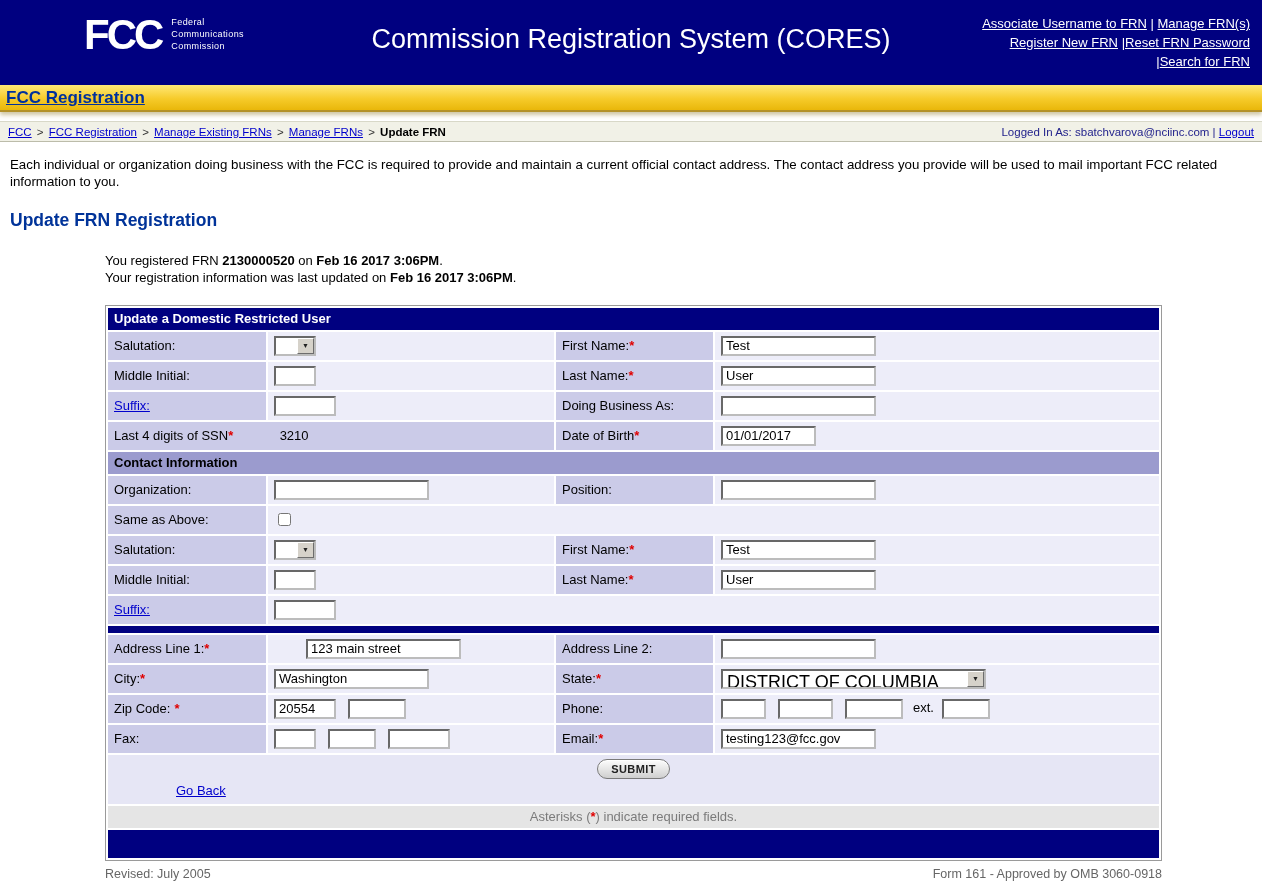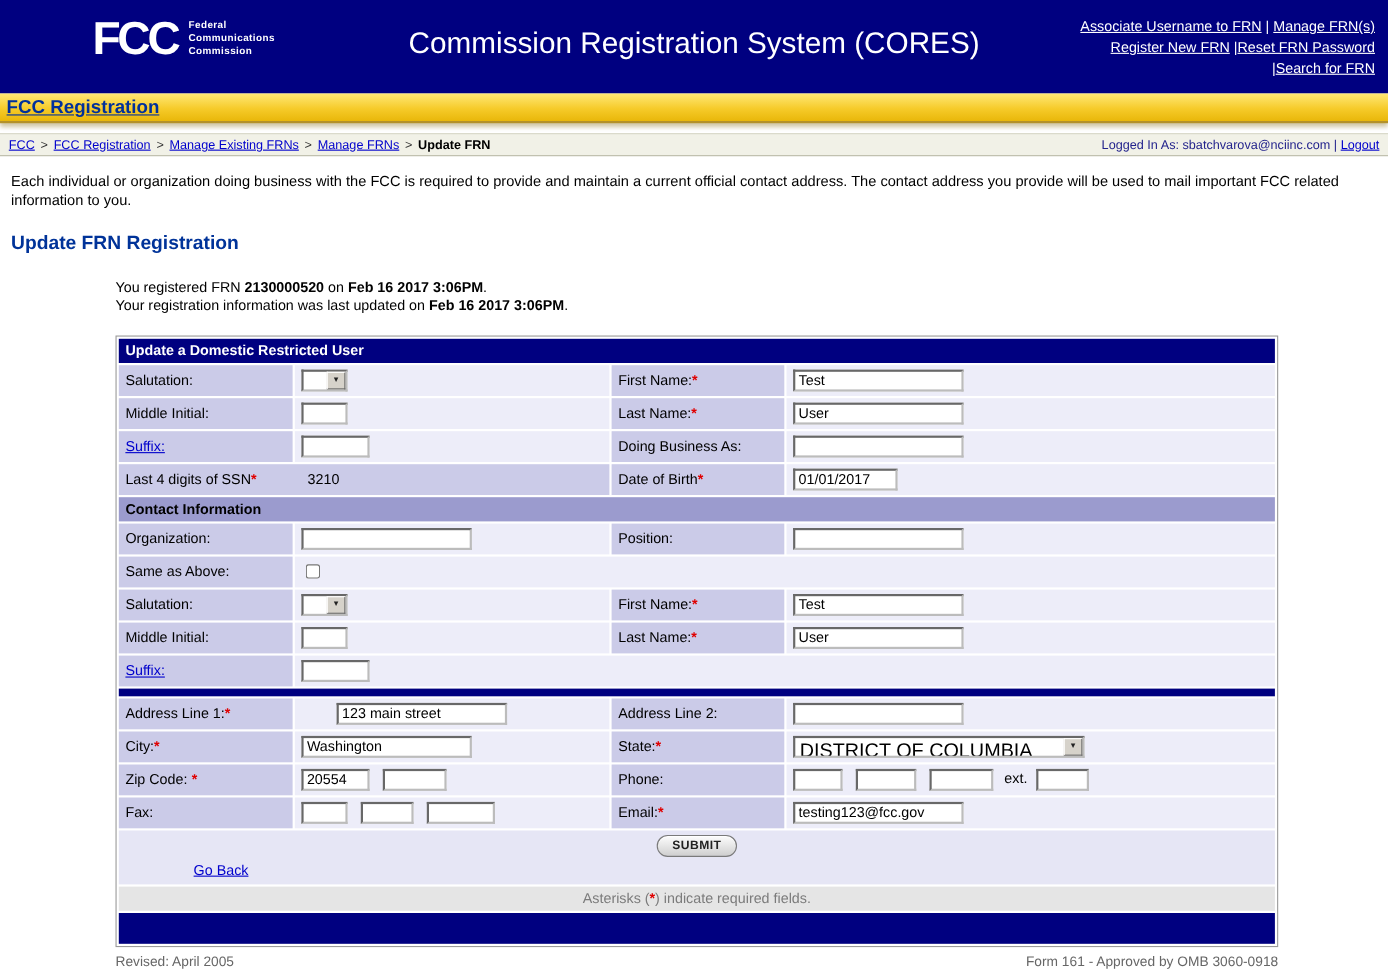--- a/index.html
+++ b/index.html
@@ -4,21 +4,21 @@
 <style>
   * { box-sizing: border-box; }
   html,body { margin:0; padding:0; background:#fff; }
   body { width:1262px; height:889px; font-family:"Liberation Sans", sans-serif; font-size:13px; color:#000; overflow:hidden; }
   a { cursor:pointer;text-align:right; }
 
   
   .topbar { position:relative; height:85px; background:#000080; color:#fff; }
   .logo-block { position:absolute; left:84px; top:14px; display:flex; align-items:center; gap:10px; }
   .logo-fcc { font-size:42px; font-weight:bold; letter-spacing:-3px; line-height:1; }
-  .logo-caption { font-size:9px; font-weight:bold; line-height:1.3; white-space:pre-line; letter-spacing:.4px; }
+  .logo-caption { font-size:9px; font-weight:normal; line-height:1.3; white-space:pre-line; letter-spacing:.4px; }
   .app-title { position:absolute; left:50%; top:24px; transform:translateX(-50%); font-size:27px; white-space:nowrap; }
   .top-nav { position:absolute; right:12px; top:14px; text-align:right; font-size:13px; line-height:19px; }
   .wlink { color:#fff; text-decoration:underline; }
   .wsep { color:#fff; }
 
   
   .gold-bar { height:27px; background:linear-gradient(#ffe876, #f6cb2a 55%, #e9b70a); border-bottom:2px solid #b3912a; box-shadow:0 3px 4px rgba(120,95,0,.35); padding:3px 0 0 6px; position:relative; }
   .gold-title { font-size:17px; font-weight:bold; color:#00309c; text-decoration:underline; }
 
   
@@ -278,15 +278,15 @@
     <td class="note-cell" colspan="4"><span>Asterisks (</span><span class="req">*</span><span>) indicate required fields.</span></td>
   </tr>
 
   <tr>
         <td class="bottom-bar" colspan="4"></td>
       </tr>
 </tbody>
   </table>
 
 <div class="footer-line">
-  <span>Revised: April 2005</span>
+  <span>Revised: July 2005</span>
   <span>Form 161 - Approved by OMB 3060-0918</span>
 </div>
 
 </body></html>

